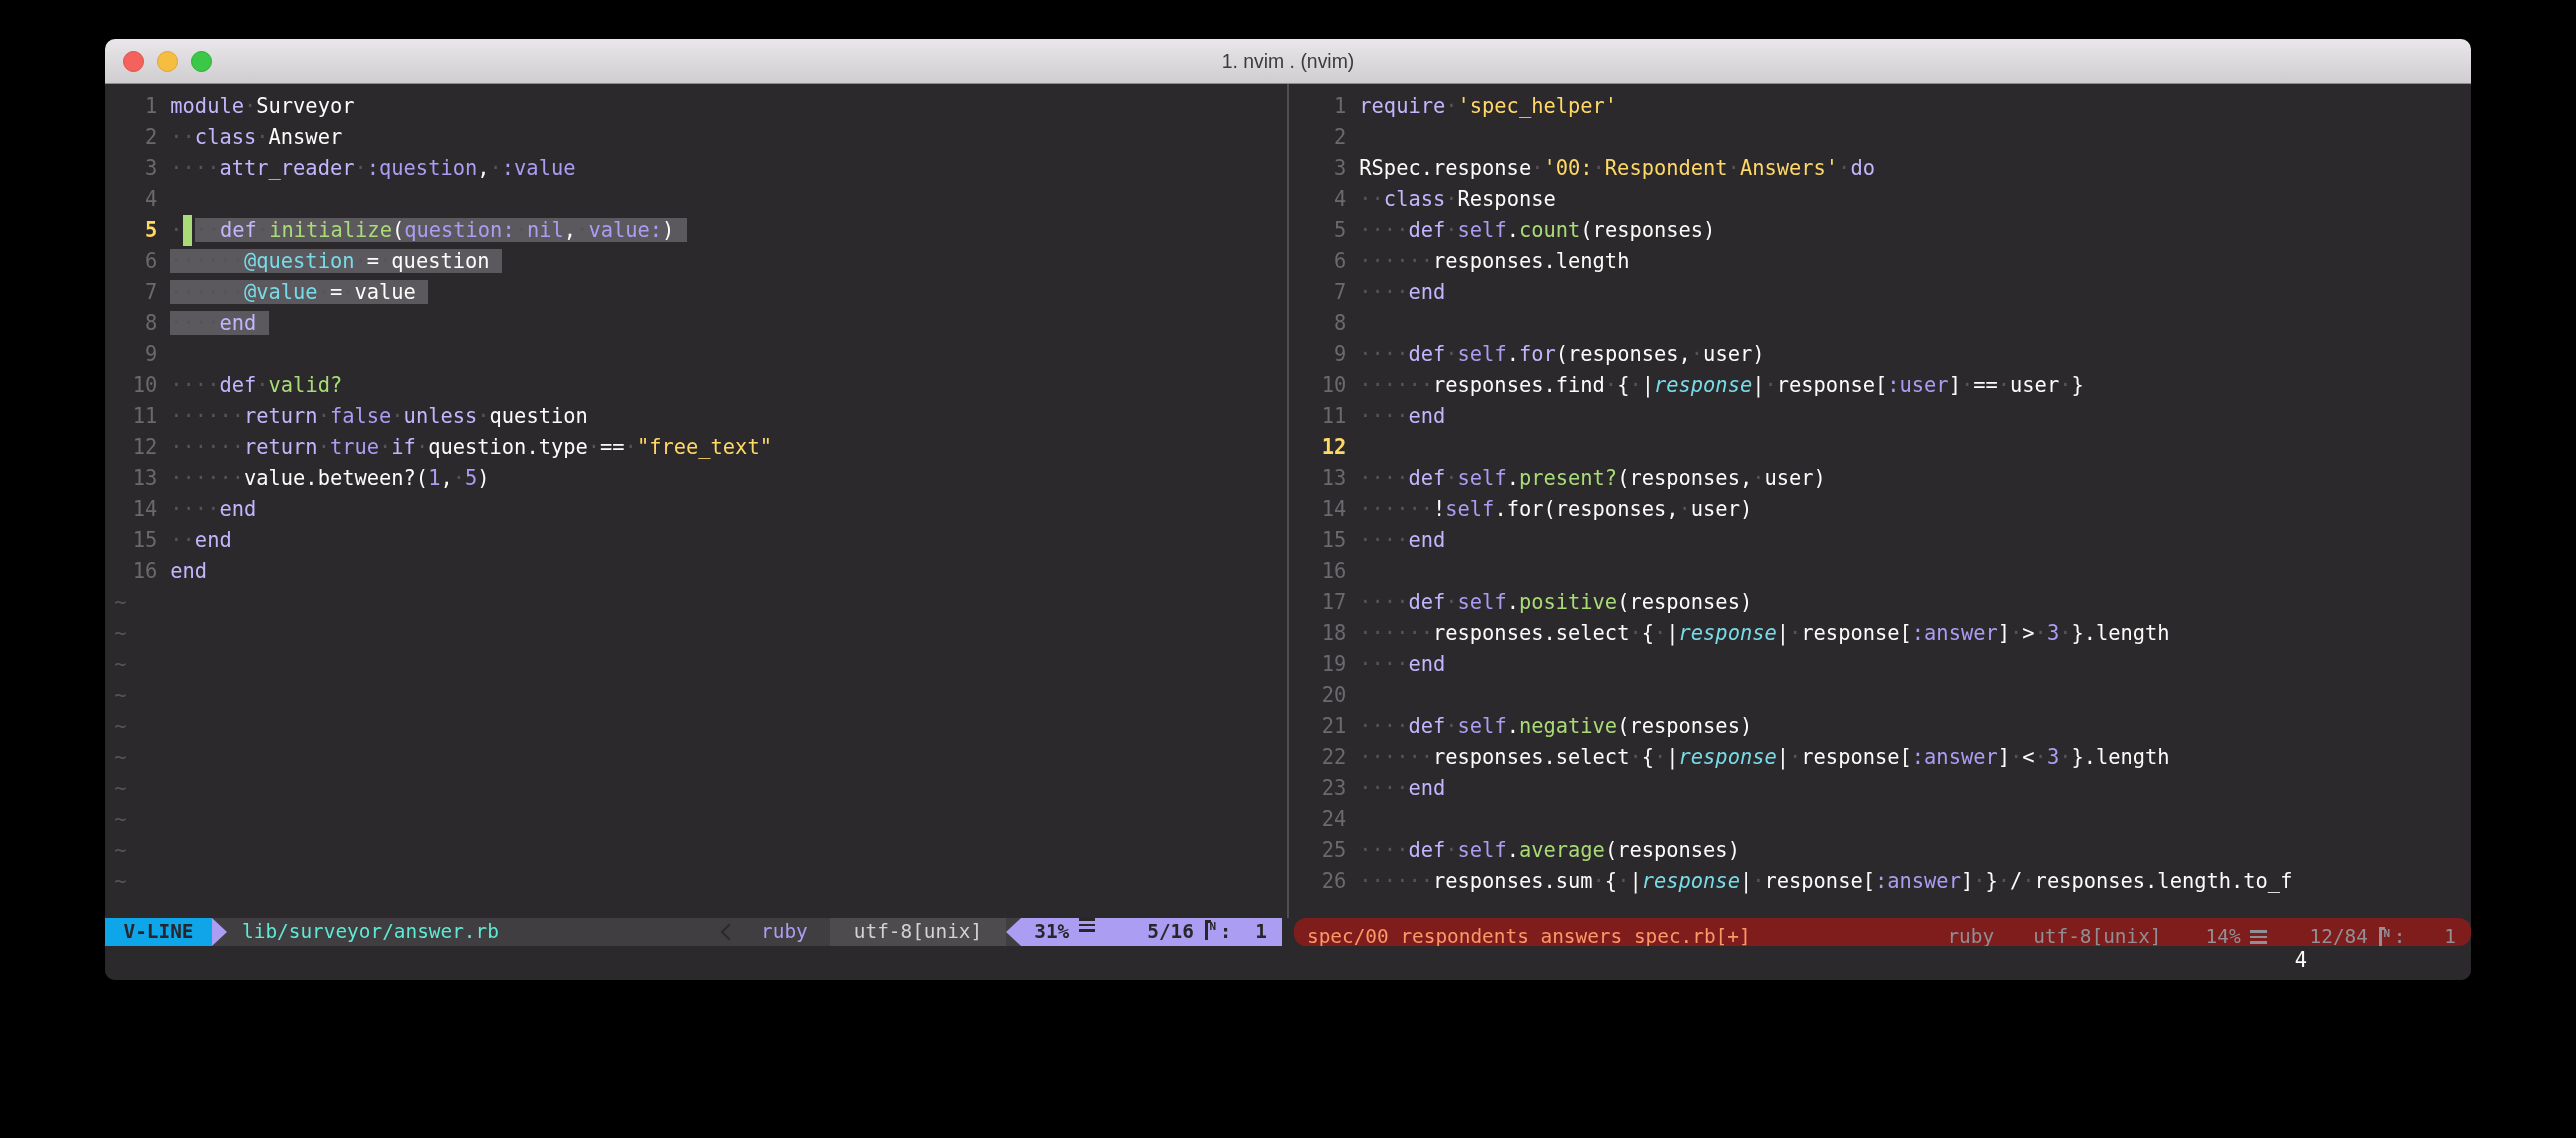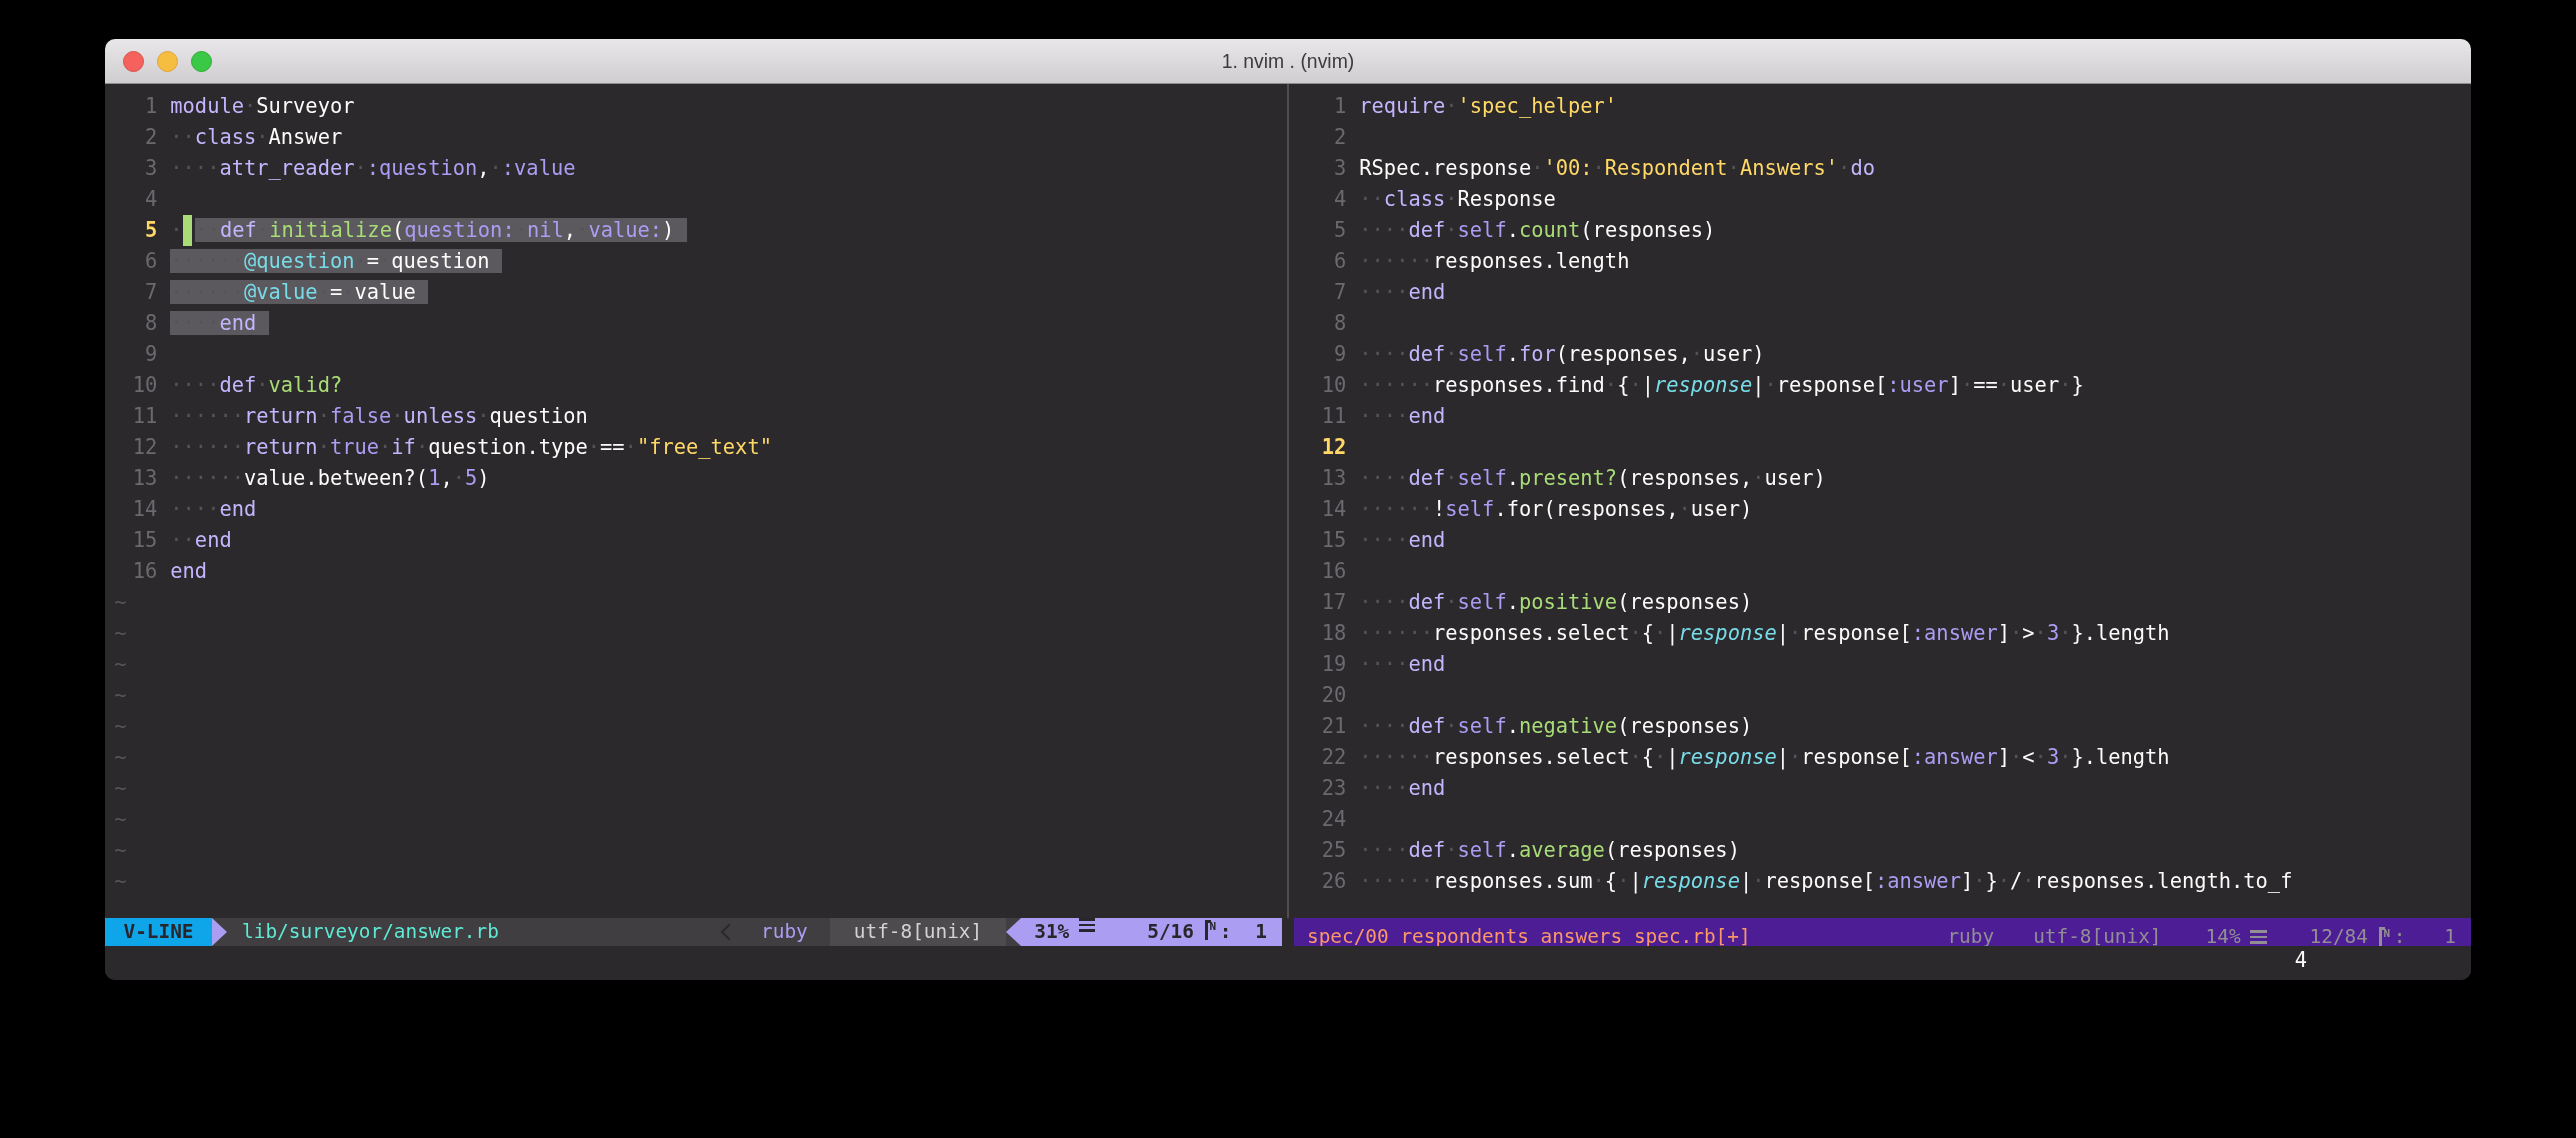--- a/index.html
+++ b/index.html
@@ -56,21 +56,21 @@
   .seg-ft{color:#ab9df2;padding:0 22px;}
   .seg-enc{background:#4e4b4f;color:#d3d1d4;padding:0 24px;height:100%;display:flex;align-items:center;}
   .seg-pct{background:#ab9df2;color:#29262b;font-weight:bold;height:100%;display:flex;align-items:flex-start;padding:0 15px 0 13px;}
   .seg-pct .gapbig{width:52px;}
   .seg-pct .gapmid{width:24px;}
   .mic{display:inline-block;width:16.7px;height:14px;margin-left:9.3px;background:repeating-linear-gradient(to bottom,currentColor 0 2.8px,transparent 2.8px 5.6px);}
   .lng{display:inline-block;position:relative;width:11px;height:22px;margin:0 3.7px 0 11px;vertical-align:-3.7px;}
   .lng::before{content:"";position:absolute;left:0;top:1.9px;bottom:0;width:2.8px;background:currentColor;}
   .lng::after{content:"N";position:absolute;left:4.6px;bottom:-0.9px;font-size:11px;font-weight:bold;}
   .lng .serif{position:absolute;left:0;top:1.9px;width:6.5px;height:2.8px;background:currentColor;}
-  .sb-right{background:#4c1d95;color:#918f93;padding:9px 15px 0 13px;box-sizing:border-box;}
+  .sb-right{background:#7f1d1d;color:#918f93;padding:9px 15px 0 13px;box-sizing:border-box;border-radius:12px;}
   .sb-right .fname{color:#fc9867;}
   .sb-right .sp-flex{flex:1;}
   .sb-right .g42{width:39px;}
   .sb-right .g48{width:44px;}
   .sb-right .g46{width:43px;}
   
   .cmdline{height:35px;position:relative;background:#2b292c;font-size:20.4px;color:#fcfcfa;}
   .showcmd{position:absolute;right:164px;top:1.9px;}
 </style>
 </head>

